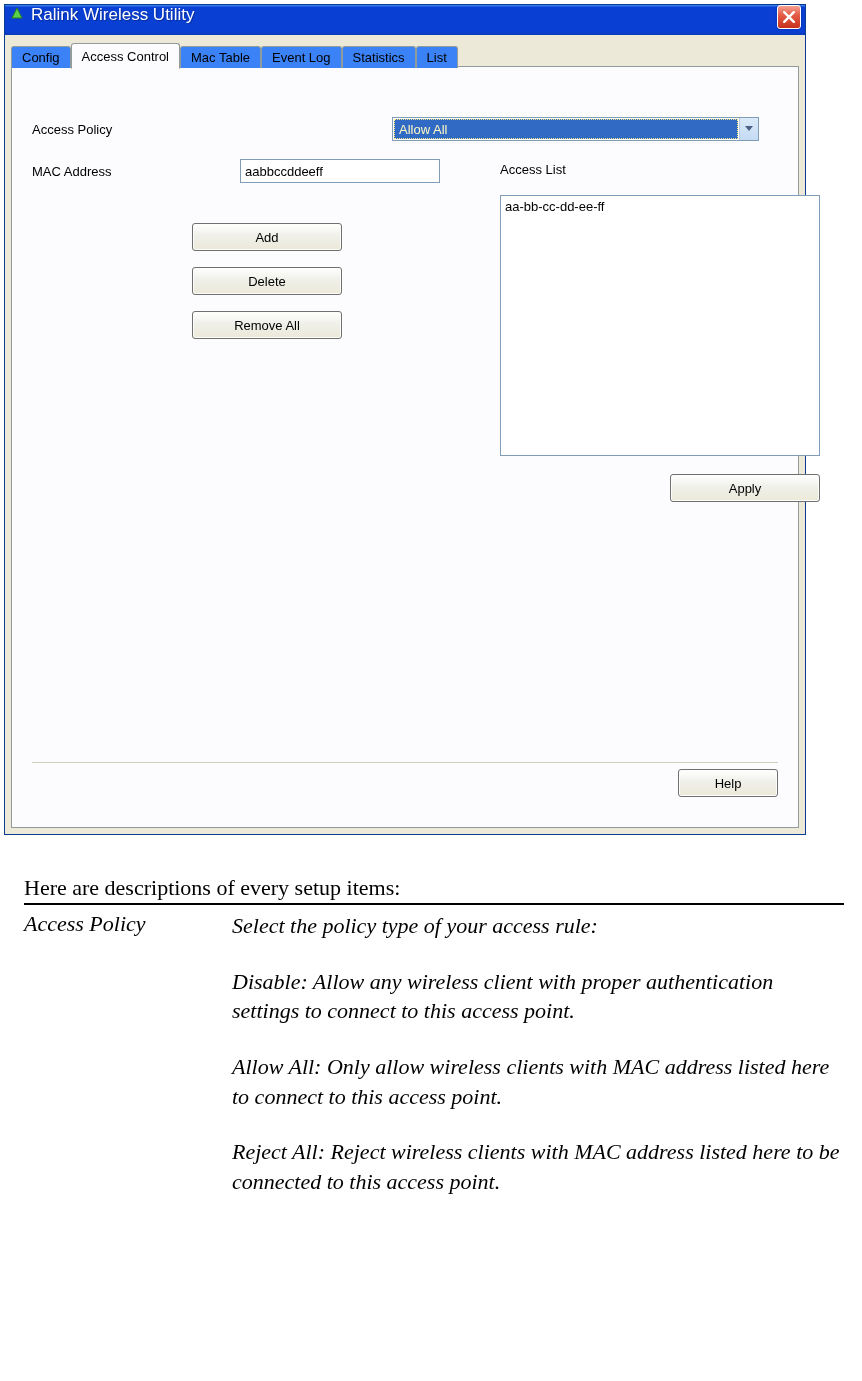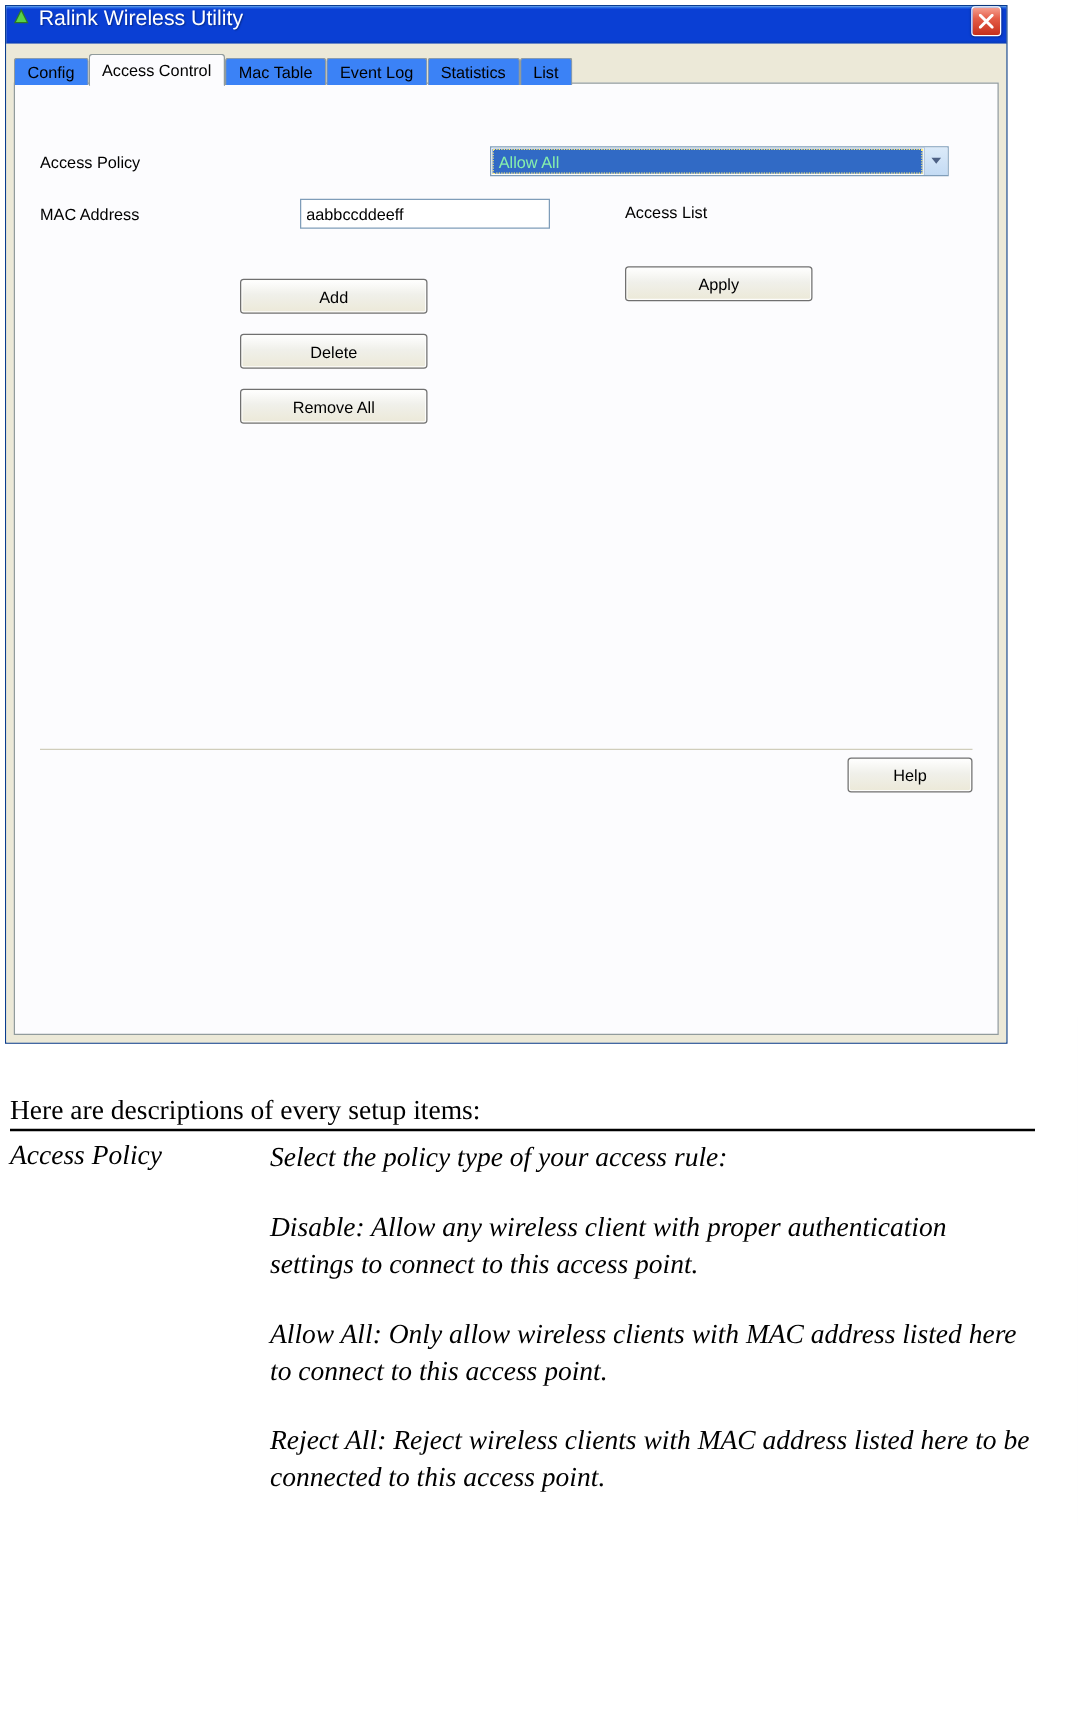--- a/index.html
+++ b/index.html
@@ -104,21 +104,21 @@
     height: 22px;
     border: 1px solid #7f9db9;
     display: flex;
     align-items: stretch;
     background: #fff;
     max-width: 365px;
   }
   .dropdown .dd-value {
     flex: 1;
     background: #316ac5;
-    color: #86efac;
+    color: #fef9c3;
     padding: 2px 4px;
     font-size: 13px;
     display: flex;
     align-items: center;
     border: 1px dotted #ffeb7a;
     margin: 1px;
   }
   .dropdown .dd-arrow {
     width: 18px;
     background: linear-gradient(to bottom, #dbeaf9, #c4dbf4);
@@ -180,21 +180,21 @@
   .apply-row .xp-button { display: inline-block; }
   .help-bar {
     border-top: 1px solid #d0cdbb;
     padding-top: 6px;
     margin-top: 260px;
     text-align: right;
   }
   .help-bar .xp-button { width: 100px; }
   
   .desc {
-    margin: 40px 12px 20px 8px;
+    margin: 40px 12px 20px 24px;
     font-family: "Times New Roman", Times, serif;
     font-size: 22px;
     color: #000;
     width: 820px;
   }
   .desc-intro {
     border-bottom: 2px solid #000;
     padding-bottom: 2px;
     margin-bottom: 6px;
   }
@@ -260,20 +260,23 @@
           </div>
           <div class="left-stack">
             <button class="xp-button">Add</button>
             <button class="xp-button">Delete</button>
             <button class="xp-button">Remove All</button>
           </div>
         </div>
 
         <div class="right-col" style="margin-left:60px;">
           <div class="al-label">Access List</div>
+          <div class="listbox">
+            <div class="item">aa-bb-cc-dd-ee-ff</div>
+          </div>
           <div class="apply-row">
             <button class="xp-button">Apply</button>
           </div>
         </div>
       </div>
 
       <div class="help-bar">
         <button class="xp-button">Help</button>
       </div>
 

